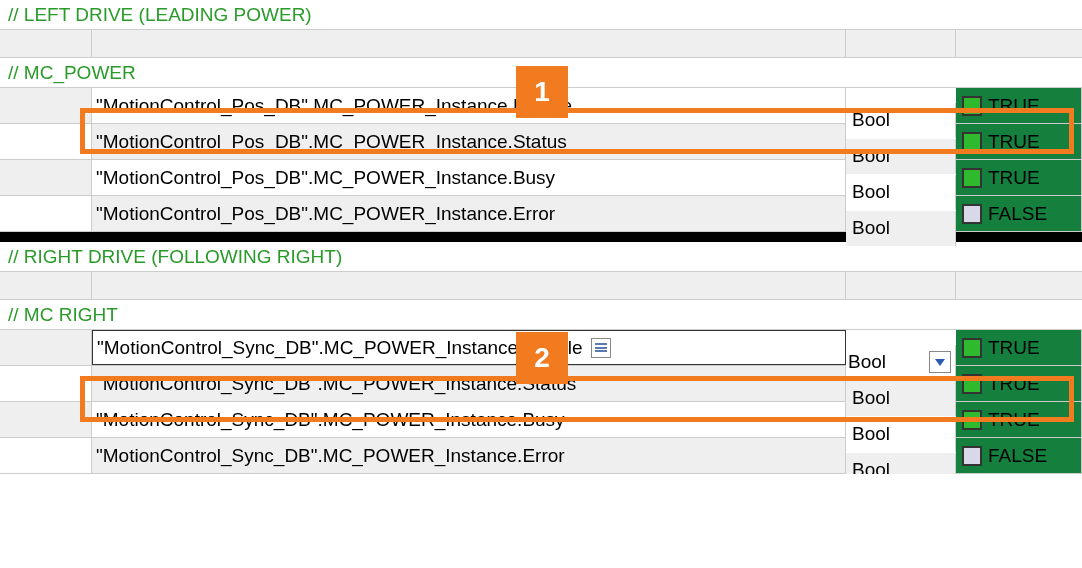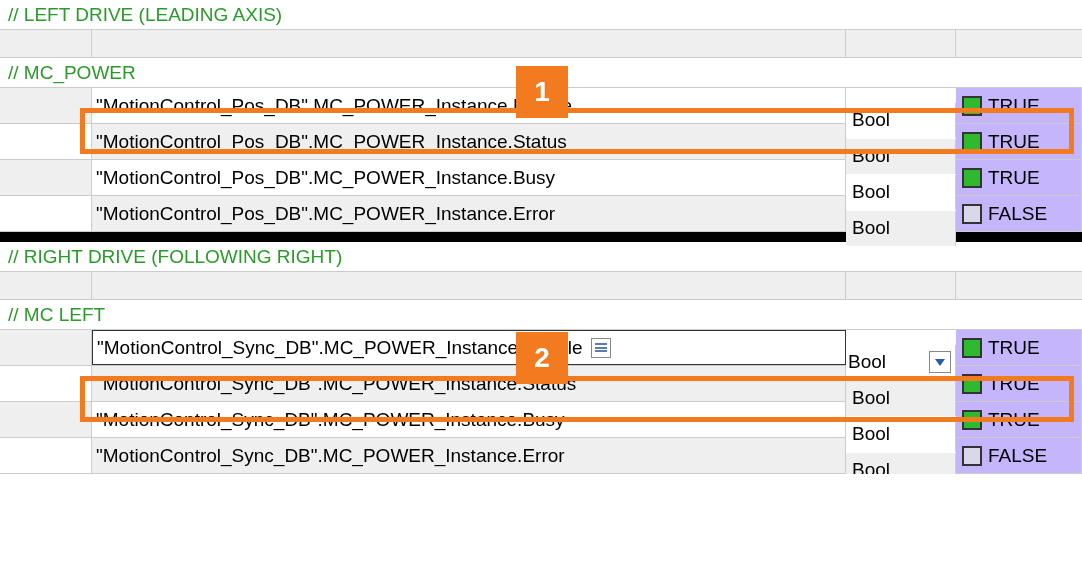--- a/index.html
+++ b/index.html
@@ -60,21 +60,21 @@
     border-right: 1px solid #ccc;
     margin-top: 29px;
   }
   .even .type-cell { background: #efefef; }
   .value-cell {
     width: 126px;
     height: 100%;
     display: flex;
     align-items: center;
     padding-left: 6px;
-    background: #c4b5fd;
+    background: #15803d;
     border-right: 1px solid #ccc;
     gap: 6px;
   }
   .bool-indicator {
     width: 20px;
     height: 20px;
     border: 2px solid #333;
     display: inline-block;
   }
   .bool-true { background: #2fb92f; }
@@ -136,21 +136,21 @@
     border-right: 5px solid transparent;
     border-top: 7px solid #2a5ab0;
   }
   .type-cell.with-dd { padding-left:2px; gap:4px; }
   .name-cell.selected { background:#fff; border:1px solid #333; }
 </style>
 </head>
 <body>
 <div class="container">
 
-<div class="comment-row">// LEFT DRIVE (LEADING AXIS)</div>
+<div class="comment-row">// LEFT DRIVE (LEADING POWER)</div>
 <div class="spacer-row">
   <div class="indent-cell"></div>
   <div class="rest">
         <div class="c1"></div>
         <div class="c2"></div>
         <div class="c3"></div>
       </div>
 </div>
 <div class="comment-row">// MC_POWER</div>
 
@@ -198,21 +198,21 @@
 
 <div class="comment-row">// RIGHT DRIVE (FOLLOWING RIGHT)</div>
 <div class="spacer-row">
   <div class="indent-cell"></div>
   <div class="rest">
         <div class="c1"></div>
         <div class="c2"></div>
         <div class="c3"></div>
       </div>
 </div>
-<div class="comment-row">// MC LEFT</div>
+<div class="comment-row">// MC RIGHT</div>
 
 <div class="row">
   <div class="indent-cell"></div>
   <div class="name-cell selected">
     <span>"MotionControl_Sync_DB".MC_POWER_Instance.Enable</span>
     <span class="list-icon">
           <span></span>
           <span></span>
           <span></span>
         </span>

